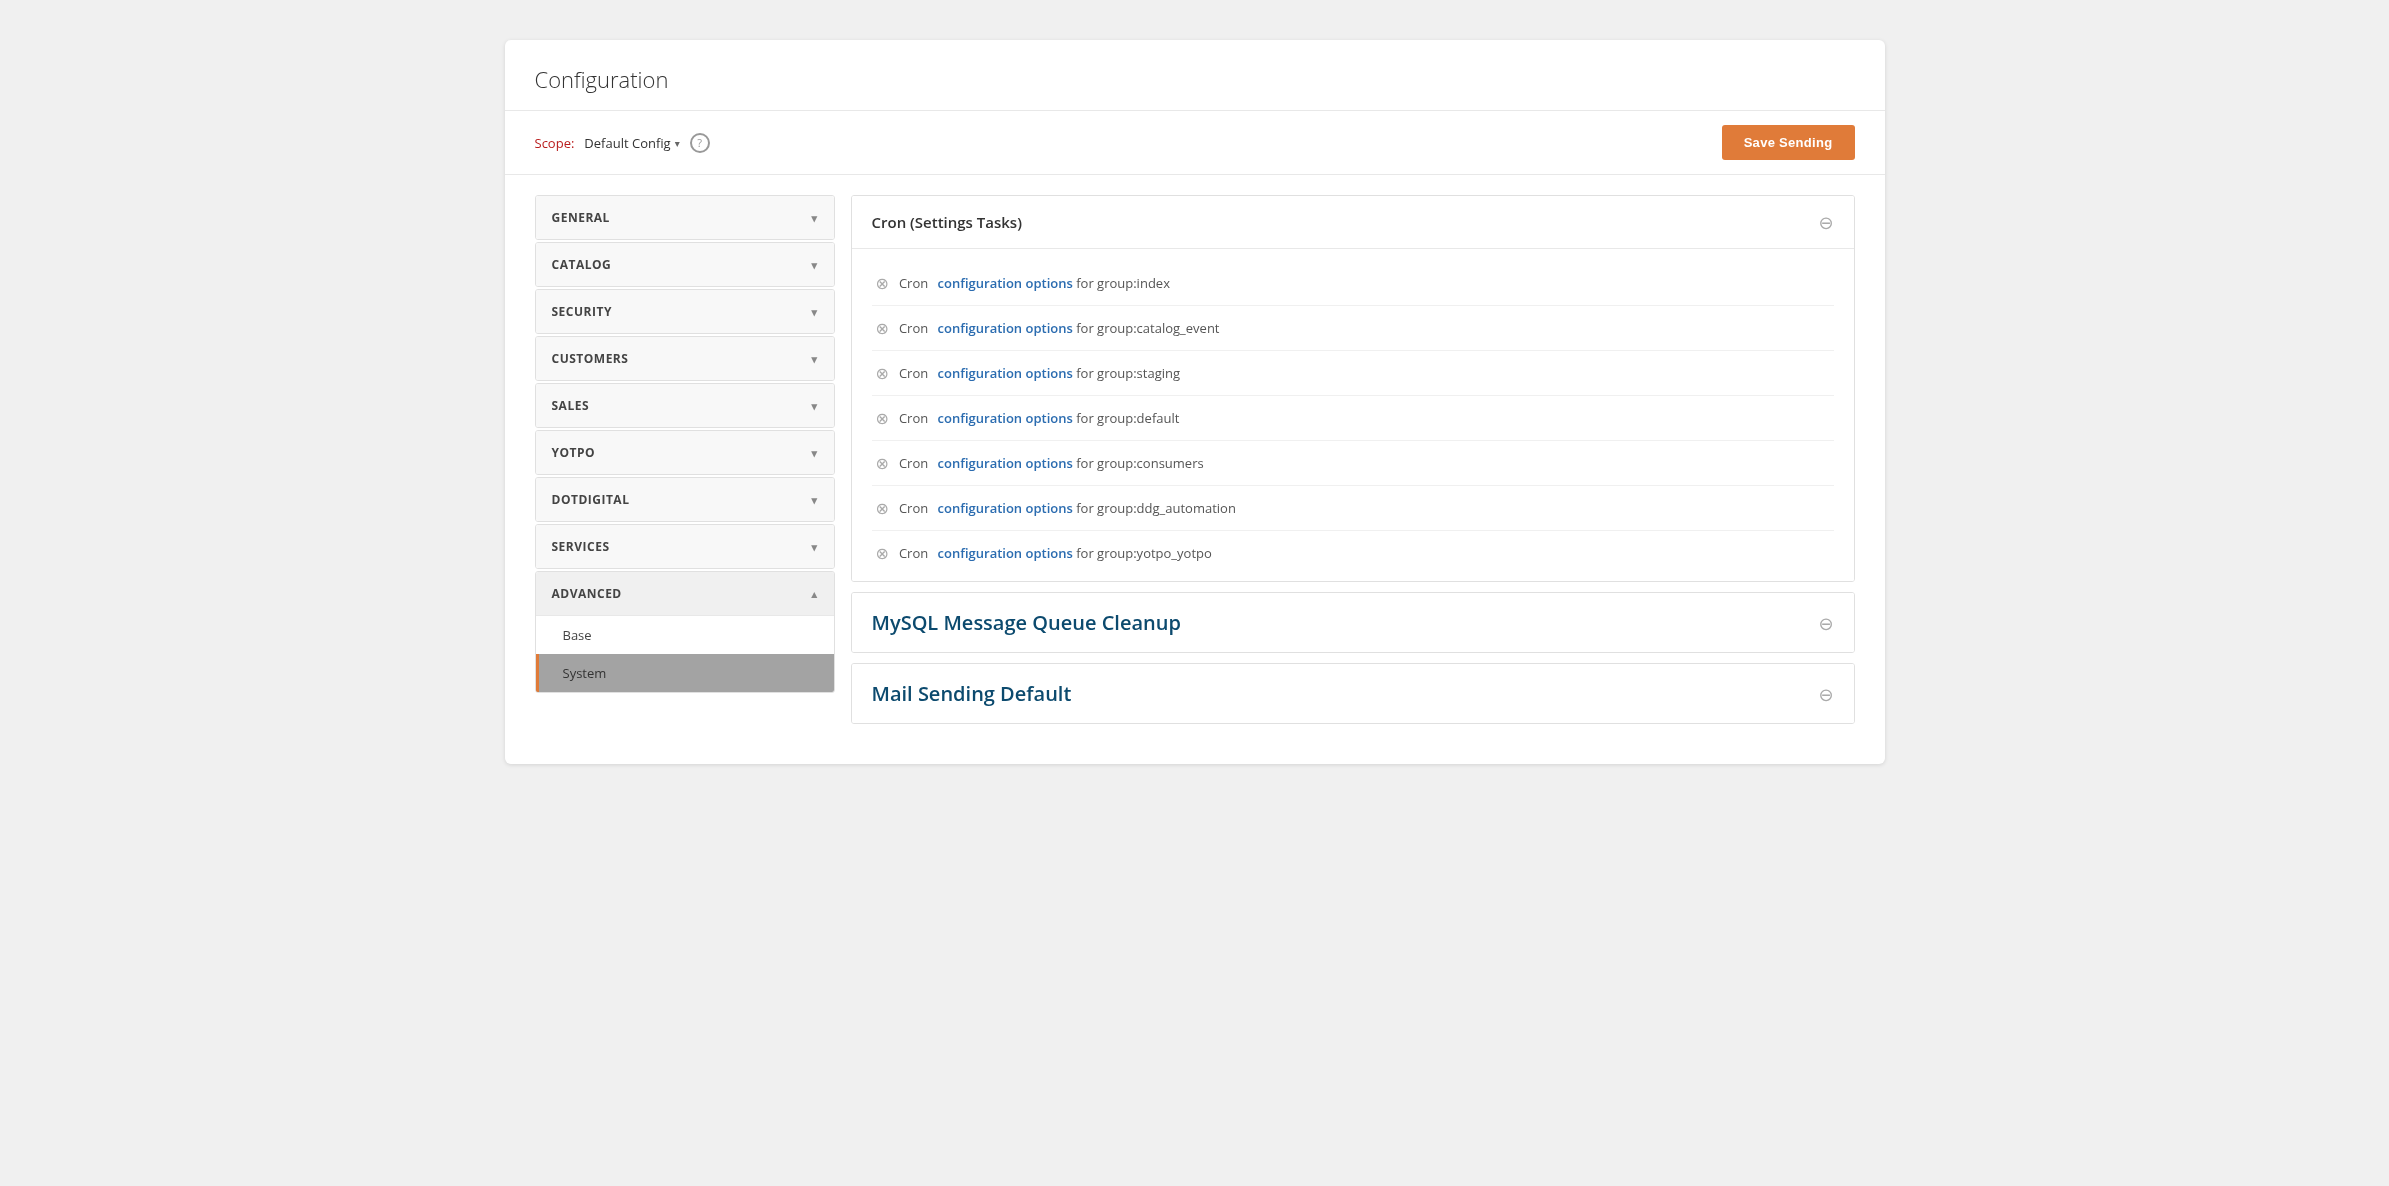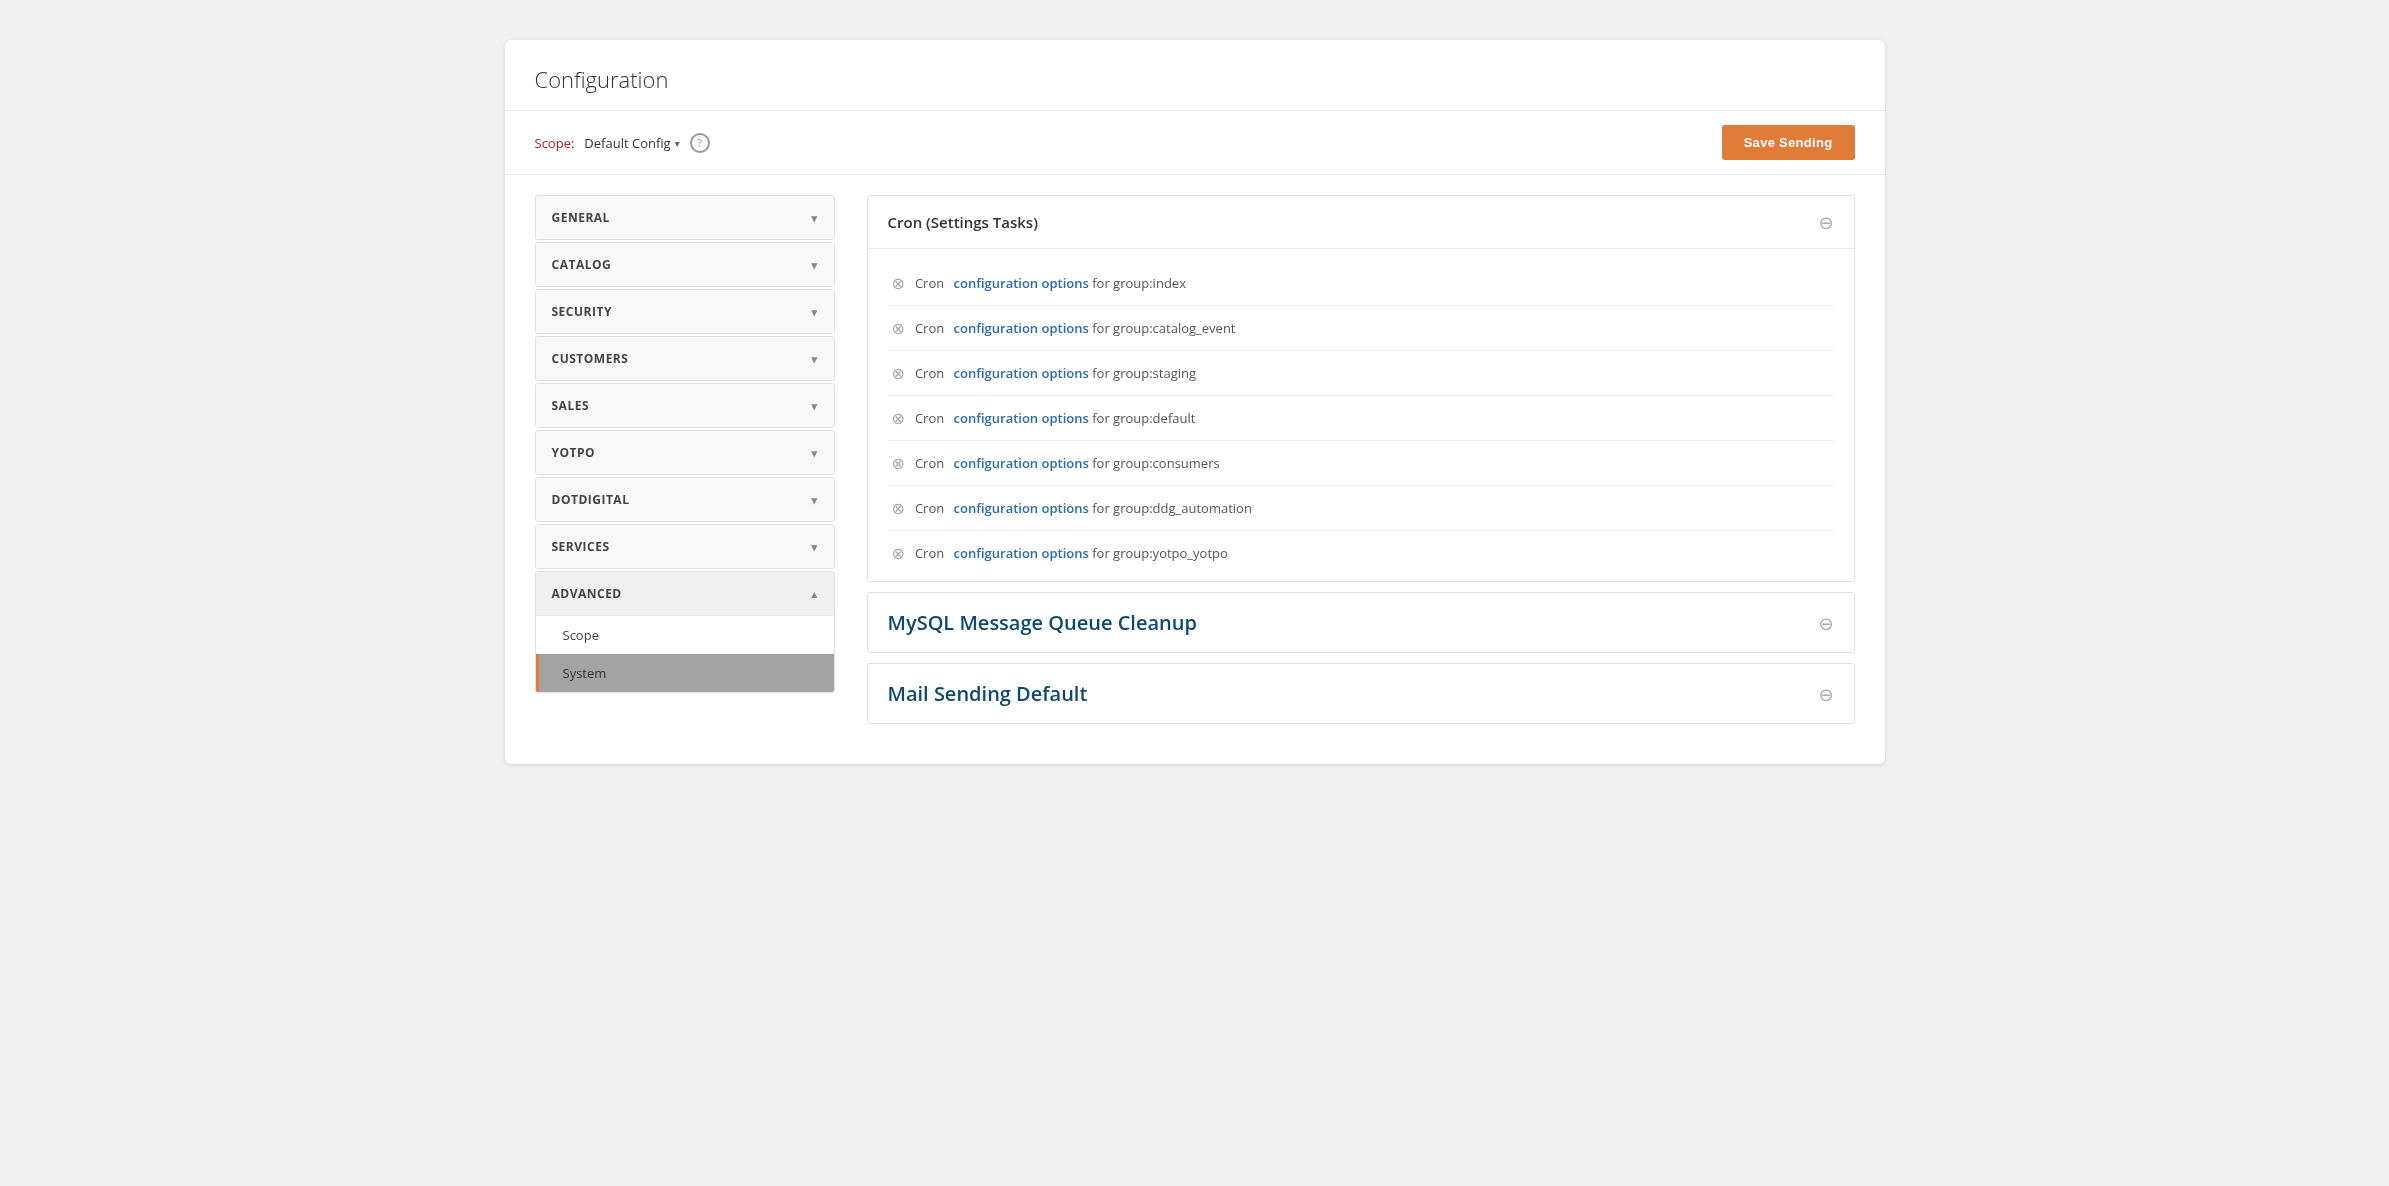--- a/index.html
+++ b/index.html
@@ -80,21 +80,21 @@
       border-radius: 3px;
       font-size: 13px;
       font-weight: 600;
       cursor: pointer;
       letter-spacing: 0.3px;
     }
     .content-area {
       display: flex;
       align-items: flex-start;
       padding: 20px 30px 30px 30px;
-      gap: 32px;
+      gap: 16px;
     }
     
     .sidebar {
       width: 300px;
       flex-shrink: 0;
     }
     .sidebar-item {
       border: 1px solid #e0e0e0;
       border-radius: 3px;
       margin-bottom: 2px;
@@ -296,21 +296,21 @@
         </div>
       </div>
 
       <div class="sidebar-item">
         <div class="sidebar-item-header active">
           <span>ADVANCED</span>
           <span class="sidebar-chevron">▴</span>
         </div>
         <div class="sidebar-sub">
           <div class="sidebar-sub-item">
-            <span>Scope</span>
+            <span>Base</span>
           </div>
           <div class="sidebar-sub-item active">
             <span>System</span>
           </div>
         </div>
       </div>
 
     </div>
 
     <div class="main-content">

